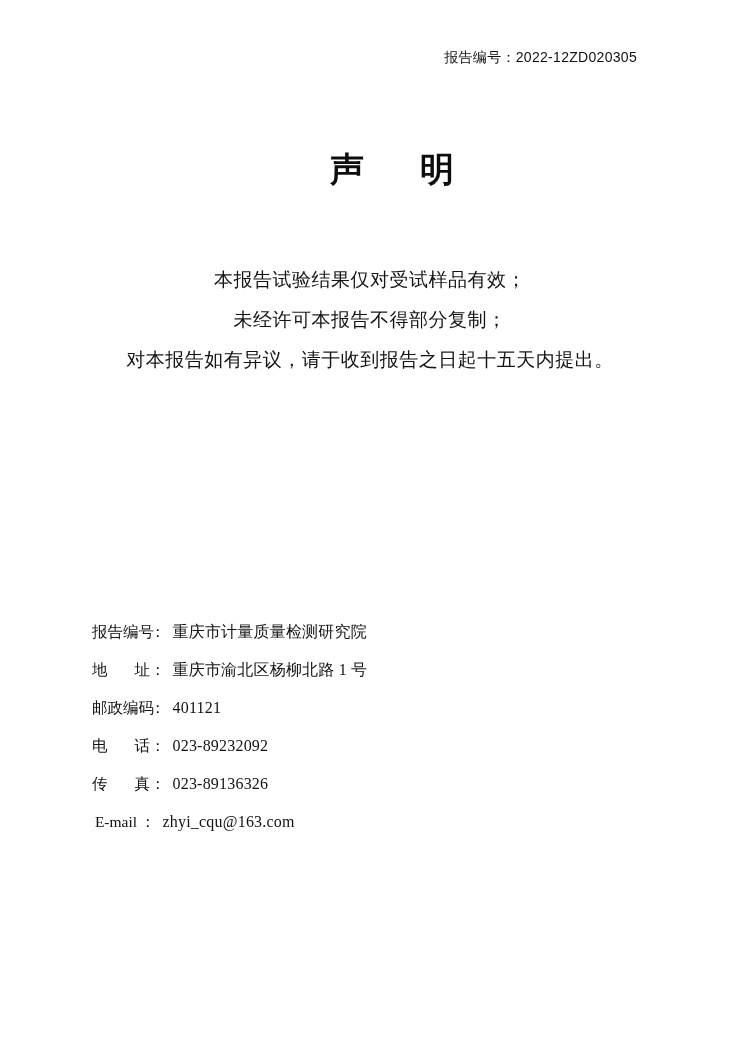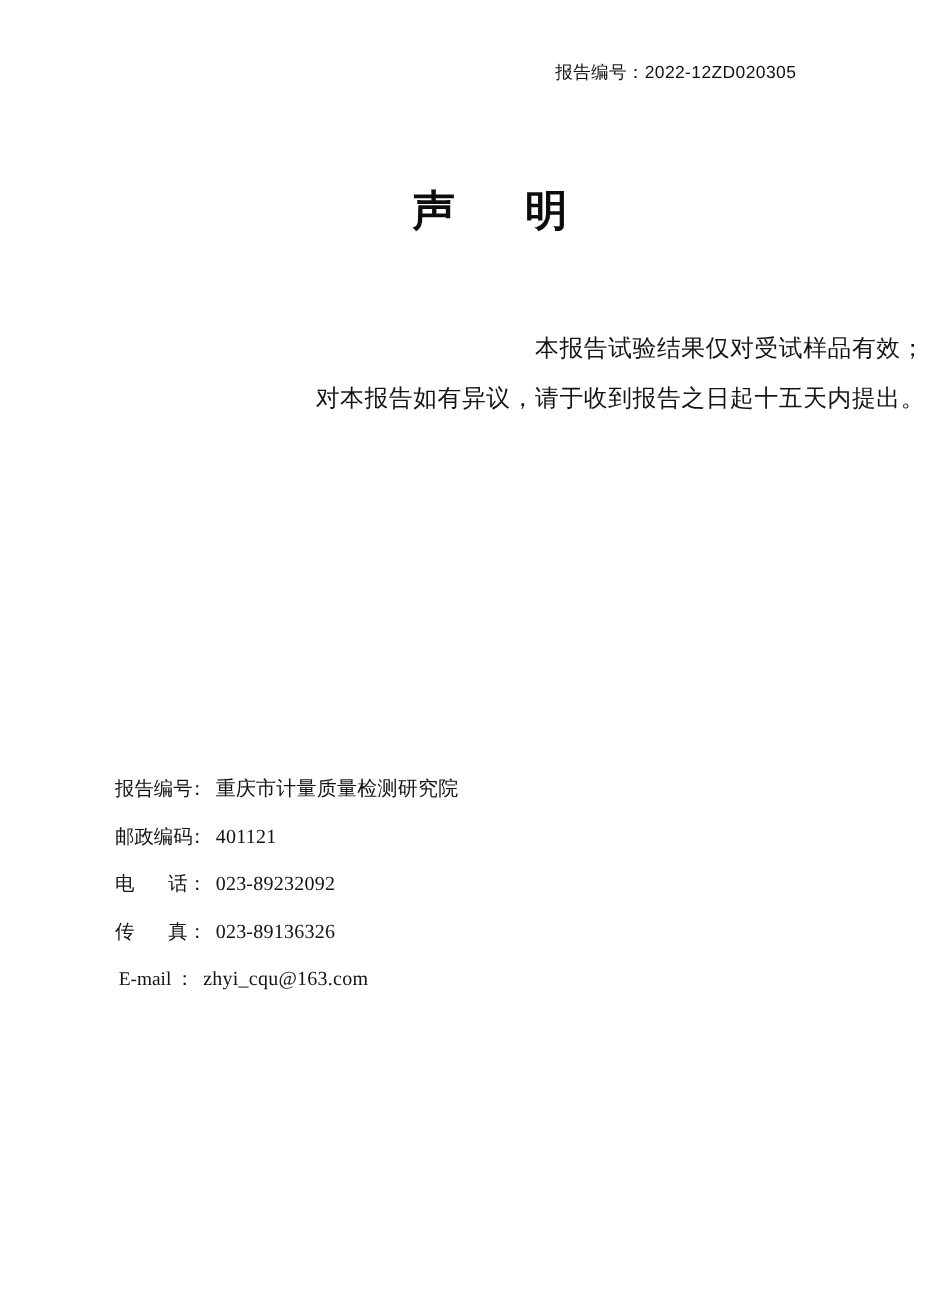--- a/index.html
+++ b/index.html
@@ -37,21 +37,21 @@
     font-weight: 700;
     color: #0d0d0d;
     padding-left: 44px;
   }
   .doc-title .title-char + .title-char { margin-left: 56px; }
   .declaration {
     position: absolute;
     top: 260px;
     left: 0;
     width: 100%;
-    text-align: right;
+    text-align: center;
   }
   .declaration p {
     margin: 0;
     font-size: 19px;
     line-height: 40px;
     font-weight: 500;
     letter-spacing: 0.5px;
     color: #141414;
   }
   .contact {
@@ -100,26 +100,30 @@
   <div class="report-line">
     <span>报告编号：</span><span>2022-12ZD020305</span>
   </div>
 
   <h1 class="doc-title">
     <span class="title-char">声</span><span class="title-char">明</span>
   </h1>
 
   <div class="declaration">
     <p>本报告试验结果仅对受试样品有效；</p>
+    <p>未经许可本报告不得部分复制；</p>
     <p>对本报告如有异议，请于收到报告之日起十五天内提出。</p>
   </div>
 
   <div class="contact">
     <div class="row">
       <span class="label">报告编号</span><span class="colon">：</span><span class="value">重庆市计量质量检测研究院</span>
+    </div>
+    <div class="row">
+      <span class="label">地址</span><span class="colon">：</span><span class="value">重庆市渝北区杨柳北路 1 号</span>
     </div>
     <div class="row">
       <span class="label">邮政编码</span><span class="colon">：</span><span class="value">401121</span>
     </div>
     <div class="row">
       <span class="label">电话</span><span class="colon">：</span><span class="value">023-89232092</span>
     </div>
     <div class="row">
       <span class="label">传真</span><span class="colon">：</span><span class="value">023-89136326</span>
     </div>

